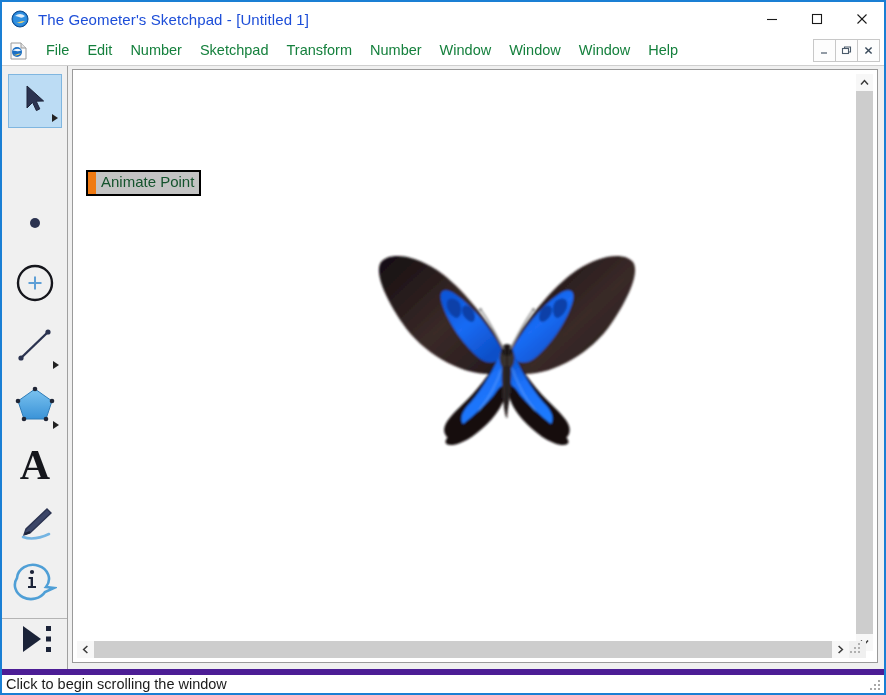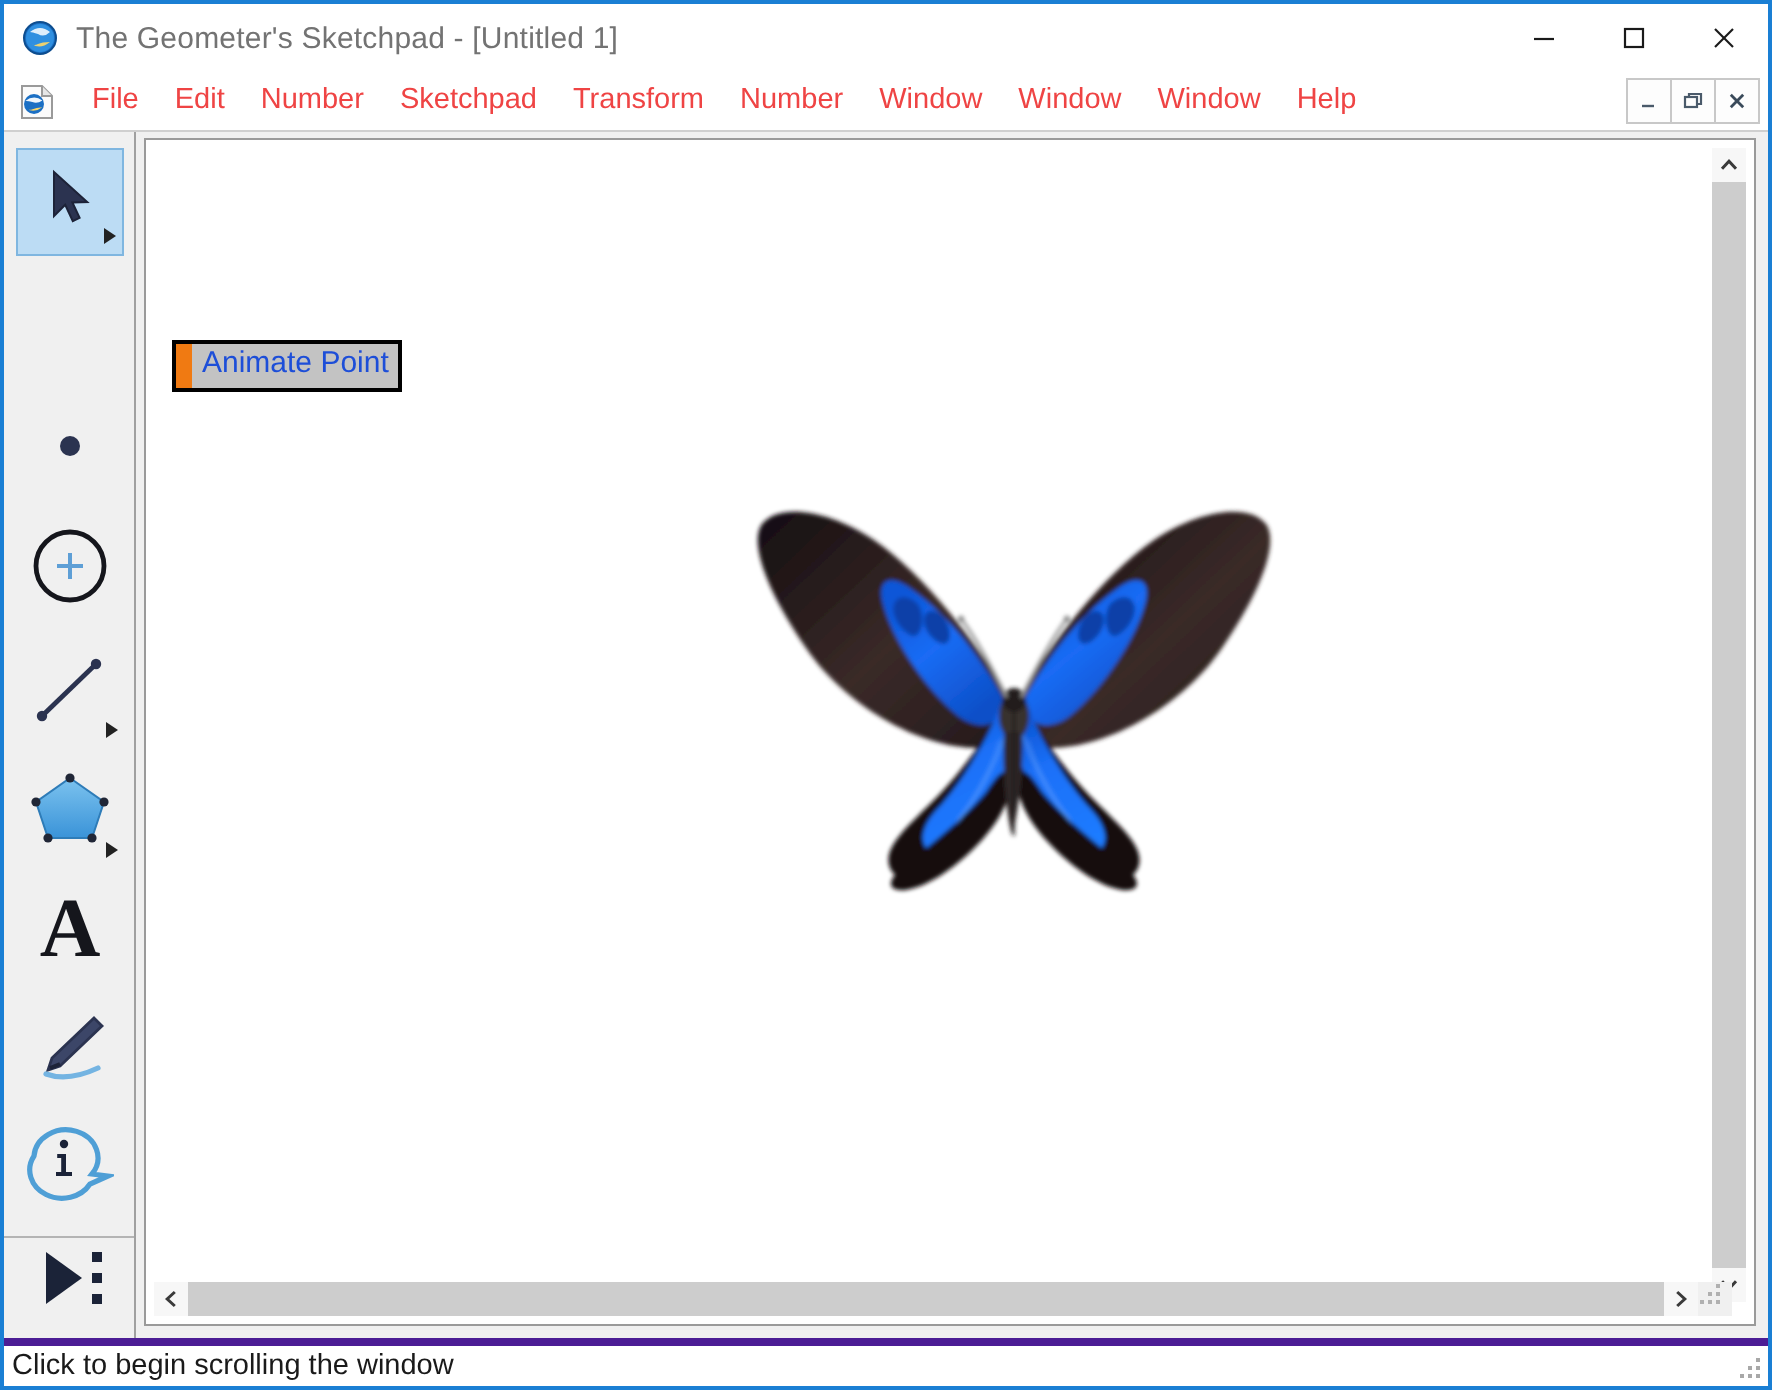--- a/index.html
+++ b/index.html
@@ -36,21 +36,21 @@
   }
   #app-icon {
     width: 18px; height: 18px;
     margin-left: 9px;
     margin-right: 9px;
     flex: 0 0 auto;
     position: relative;
   }
   #title-text {
     font-size: 15px;
-    color: #737373;
+    color: #1d4ed8;
     letter-spacing: 0.1px;
     white-space: nowrap;
   }
   .win-btns {
     position: absolute;
     right: 0; top: 0;
     height: 34px;
     display: flex;
   }
   .win-btn {
@@ -79,21 +79,21 @@
   }
   #doc-icon {
     width: 17px; height: 18px;
     margin-left: 8px;
     margin-right: 10px;
     position: relative;
     flex: 0 0 auto;
   }
   .menu-item {
     font-size: 14.5px;
-    color: #ef4444;
+    color: #15803d;
     padding: 2px 9px 3px 9px;
     white-space: nowrap;
     cursor: default;
   }
 
   .mdi-btns {
     position: absolute;
     right: 4px;
     top: 3px;
     display: flex;
@@ -207,21 +207,21 @@
     align-items: stretch;
     cursor: default;
   }
   #animate-point-bar {
     width: 8px;
     background: #f07a12;
     flex: 0 0 auto;
   }
   #animate-point-label {
     background: #c3c3c3;
-    color: #1d4ed8;
+    color: #14532d;
     font-size: 15px;
     font-family: "Liberation Sans", sans-serif;
     padding: 0px 5px 4px 5px;
     display: flex;
     align-items: center;
     white-space: nowrap;
     line-height: 1;
   }
 
   
@@ -299,21 +299,21 @@
   }
 
   
   #status-bar {
     position: absolute;
     left: 0;
     top: 667px;
     width: 882px;
     height: 24px;
     background: #ffffff;
-    border-top: 4px solid #4c1d95;
+    border-top: 6px solid #4c1d95;
     box-sizing: border-box;
     display: flex;
     align-items: center;
   }
   #status-text {
     font-size: 14.5px;
     color: #1a1a1a;
     margin-left: 4px;
     white-space: nowrap;
   }

